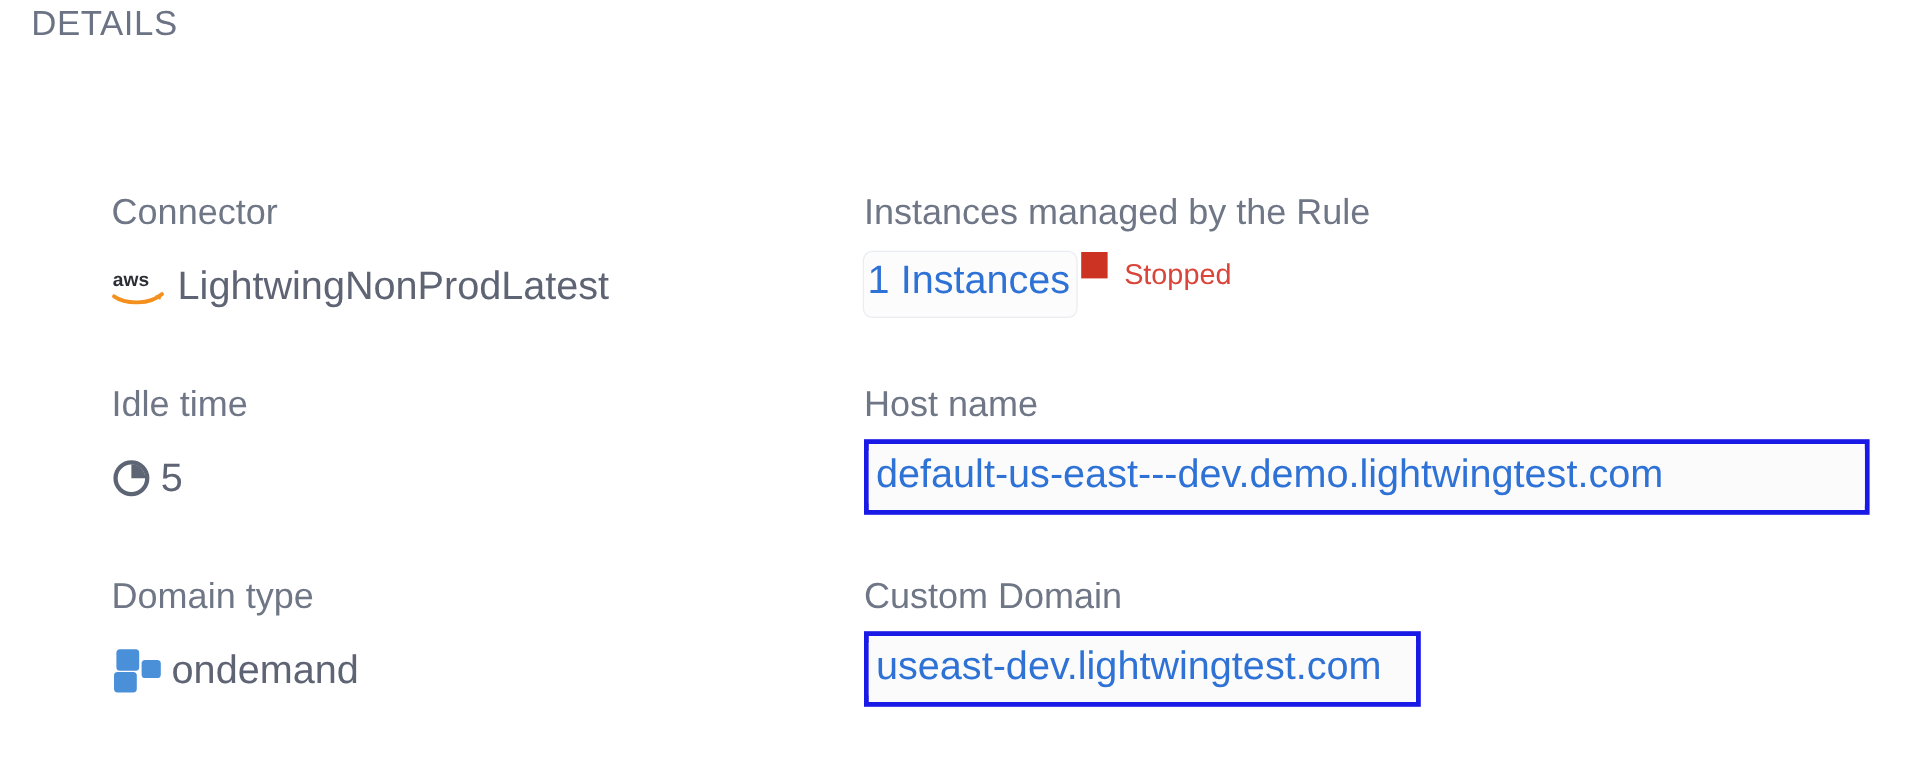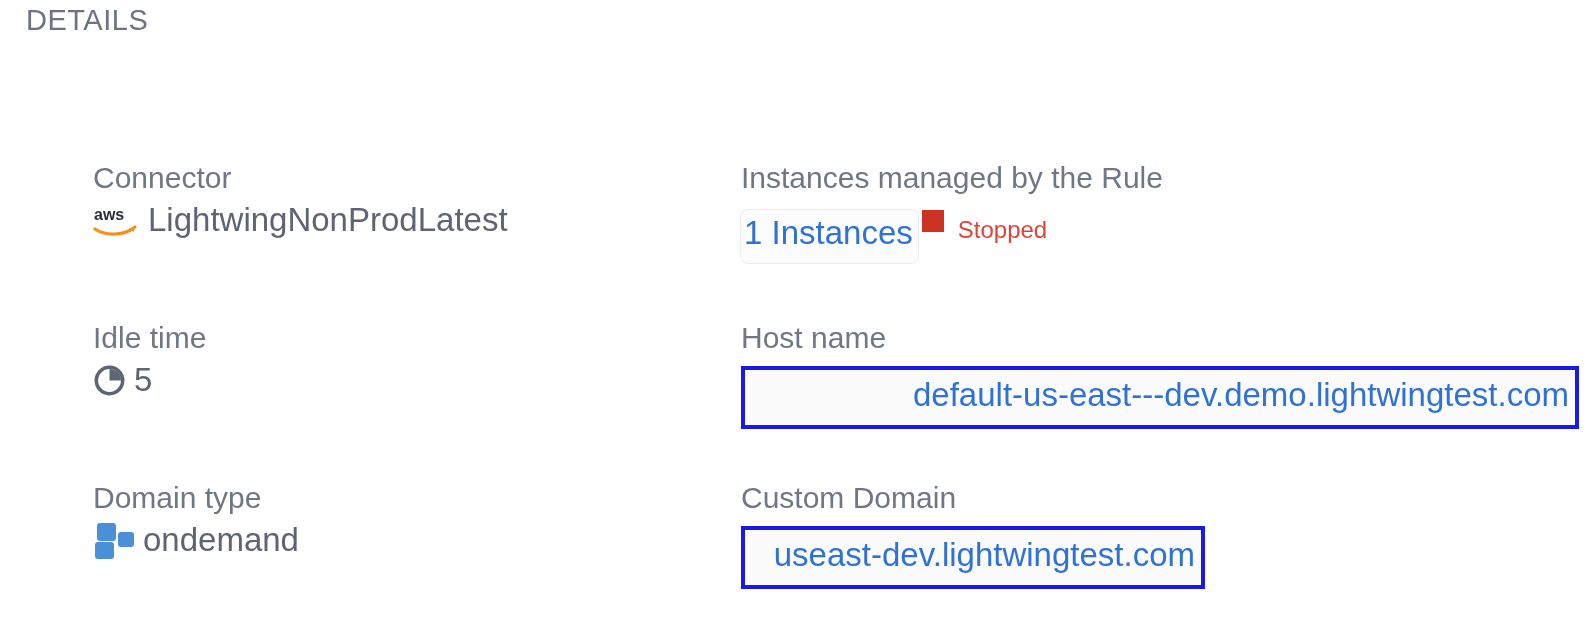--- a/index.html
+++ b/index.html
@@ -46,32 +46,32 @@
   .detail-row {
     position: absolute;
     left: 0;
     width: 1596px;
   }
   .row-1 { top: 0px; }
   .row-2 { top: 160px; }
   .row-3 { top: 320px; }
 
   .col-left  { position: absolute; left: 93px;  top: 0; }
-  .col-right { position: absolute; left: 741px;  top: 0; }
+  .col-right { position: absolute; left: 720px;  top: 0; }
 
   .field-label {
     font-size: 30px;
     color: #6f7686;
     font-weight: 400;
     white-space: nowrap;
     line-height: 36px;
   }
 
   .field-value {
-    margin-top: 4px;
+    margin-top: 22px;
     font-size: 33px;
     color: #5e6473;
     font-weight: 400;
     white-space: nowrap;
     line-height: 40px;
     display: flex;
     align-items: center;
   }
 
   
@@ -158,21 +158,20 @@
     display: inline-block;
     border: 4px solid #1a1ae6;
     background: #ffffff;
     box-sizing: border-box;
   }
   .anno-inner {
     background: #fbfbfc;
     border-radius: 6px;
     padding: 3px 6px 8px 6px;
     display: block;
-    text-align: right;
   }
   .anno-box .link-text {
     display: block;
     font-size: 33px;
     line-height: 44px;
   }
 
   #hostname-box   { width: 838px; }
   #customdomain-box { width: 464px; }
 </style>

